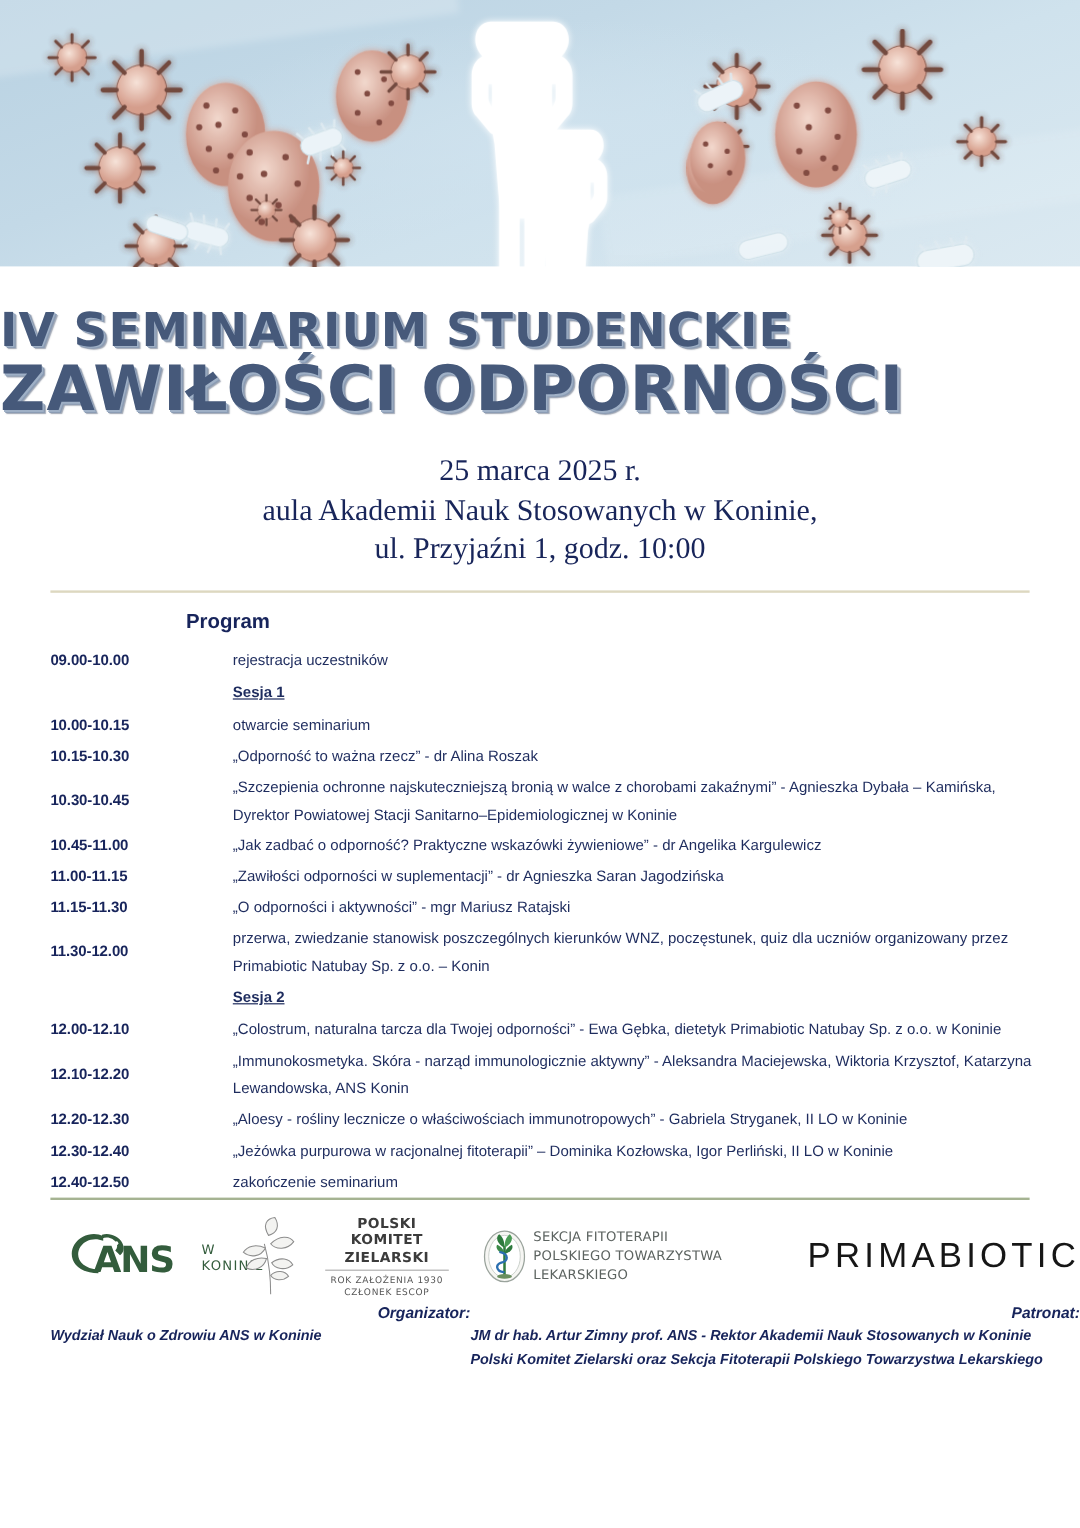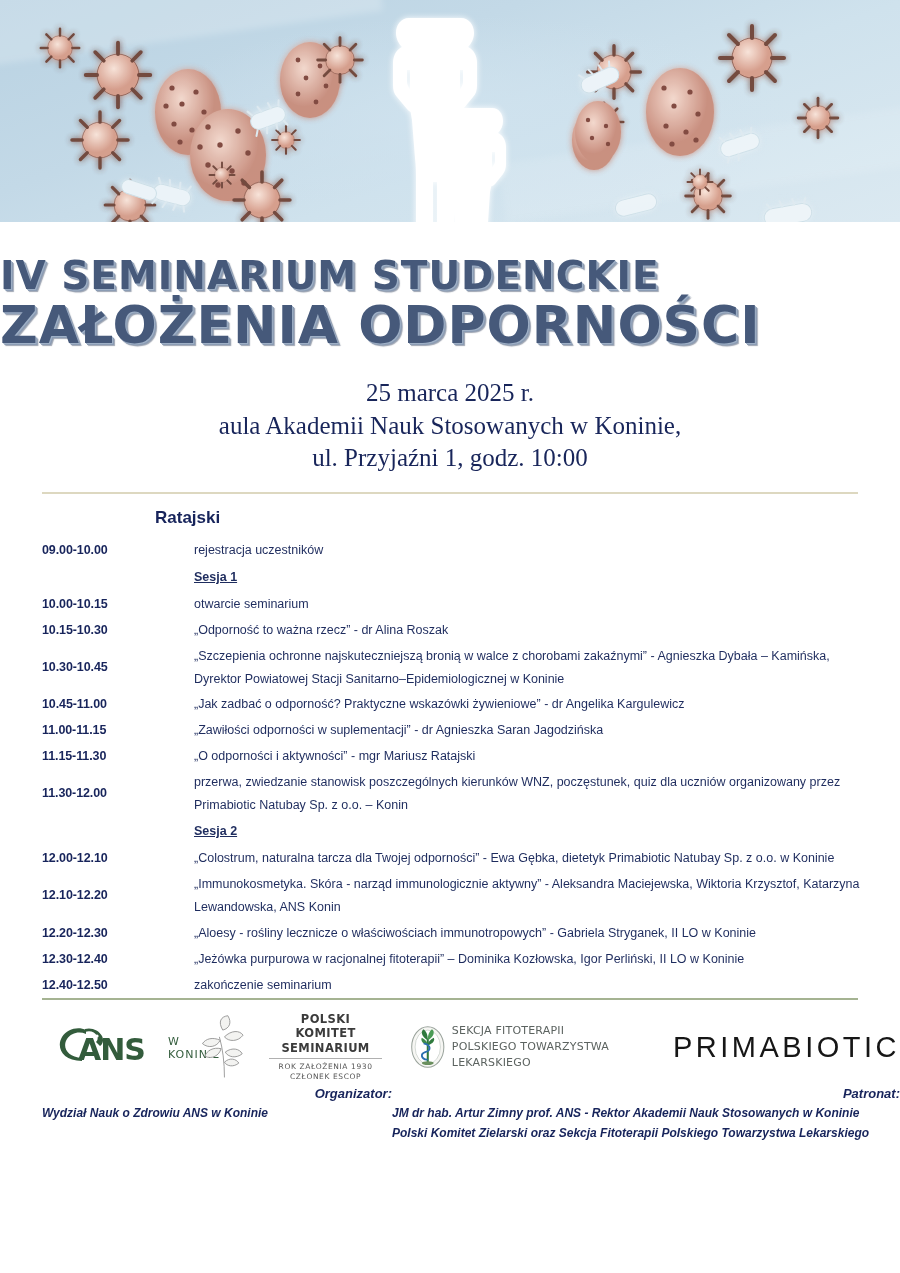--- a/index.html
+++ b/index.html
@@ -628,32 +628,32 @@
                c-4 0 -7 -3 -7 -8 l0 -42 c0 -6 0 -13 -1 -19 l-2 -30 c-1 -5 -2 -8 -2 -13
                l0 -27 l-3 0 l0 9 c0 2 1 4 2 5 l7 10 c3 3 3 7 0 9 c-3 3 -7 2 -9 -1
                l-8 -10 c-2 -3 -3 -6 -3 -10 l0 -17 c0 -6 3 -12 8 -14 c-3 -3 -5 -7 -5 -12
                c0 -7 5 -13 11 -13 z" fill="#ffffff"></path>
     </g>
   </svg>
 </div>
 
 <div class="title-wrap">
   <div class="title-line title-1">IV SEMINARIUM STUDENCKIE</div>
-  <div class="title-line title-2">ZAŁOŻENIA ODPORNOŚCI</div>
+  <div class="title-line title-2">ZAWIŁOŚCI ODPORNOŚCI</div>
 </div>
 
 <div class="datewrap">
   <div>25 marca 2025 r.</div>
   <div>aula Akademii Nauk Stosowanych w Koninie,</div>
   <div>ul. Przyjaźni 1,  godz. 10:00</div>
 </div>
 
 <div class="rule-top"></div>
 
-<div class="program-head">Ratajski</div>
+<div class="program-head">Program</div>
 <div class="rows" id="program-rows">
     <div class="row">
       <div class="time">09.00-10.00</div>
       <div class="desc">rejestracja uczestników</div>
     </div>
     <div class="row session">
       <div class="time"></div>
       <div class="desc"><span>Sesja 1</span></div>
     </div>
     <div class="row">
@@ -733,21 +733,21 @@
         <path d="M31 30 C22 26 14 28 10 34 C17 40 27 38 31 30 Z" fill="#f3f3f1"></path>
         <path d="M32 40 C23 38 15 42 13 49 C21 53 30 48 32 40 Z" fill="#f3f3f1"></path>
         <path d="M34 18 C28 8 32 2 40 1 C45 9 42 16 34 18 Z" fill="#f3f3f1"></path>
         <path d="M36 26 C44 18 54 18 58 24 C52 32 41 32 36 26 Z" fill="#f3f3f1"></path>
         <path d="M37 44 C45 38 54 40 57 46 C50 52 40 50 37 44 Z" fill="#f3f3f1"></path>
         <path d="M36 56 C42 50 50 52 53 57 C47 62 39 61 36 56 Z" fill="#f3f3f1"></path>
       </g>
     </svg>
     <div class="pkz-txt">
       <div class="pkz-l1">POLSKI</div>
-      <div class="pkz-l1">KOMITET SEMINARIUM</div>
+      <div class="pkz-l1">KOMITET ZIELARSKI</div>
       <div class="pkz-div"></div>
       <div class="pkz-l2">ROK ZAŁOŻENIA 1930</div>
       <div class="pkz-l2">CZŁONEK ESCOP</div>
     </div>
   </div>
 
   <div class="logo-sfp">
     <svg width="42" height="52" viewBox="0 0 42 52">
       <ellipse cx="21" cy="26" rx="19" ry="24" fill="#f6f6f3" stroke="#9aa39c" stroke-width="1.2"></ellipse>
       <ellipse cx="21" cy="26" rx="15" ry="20" fill="#ffffff" stroke="#c2c9c3" stroke-width="0.8"></ellipse>

